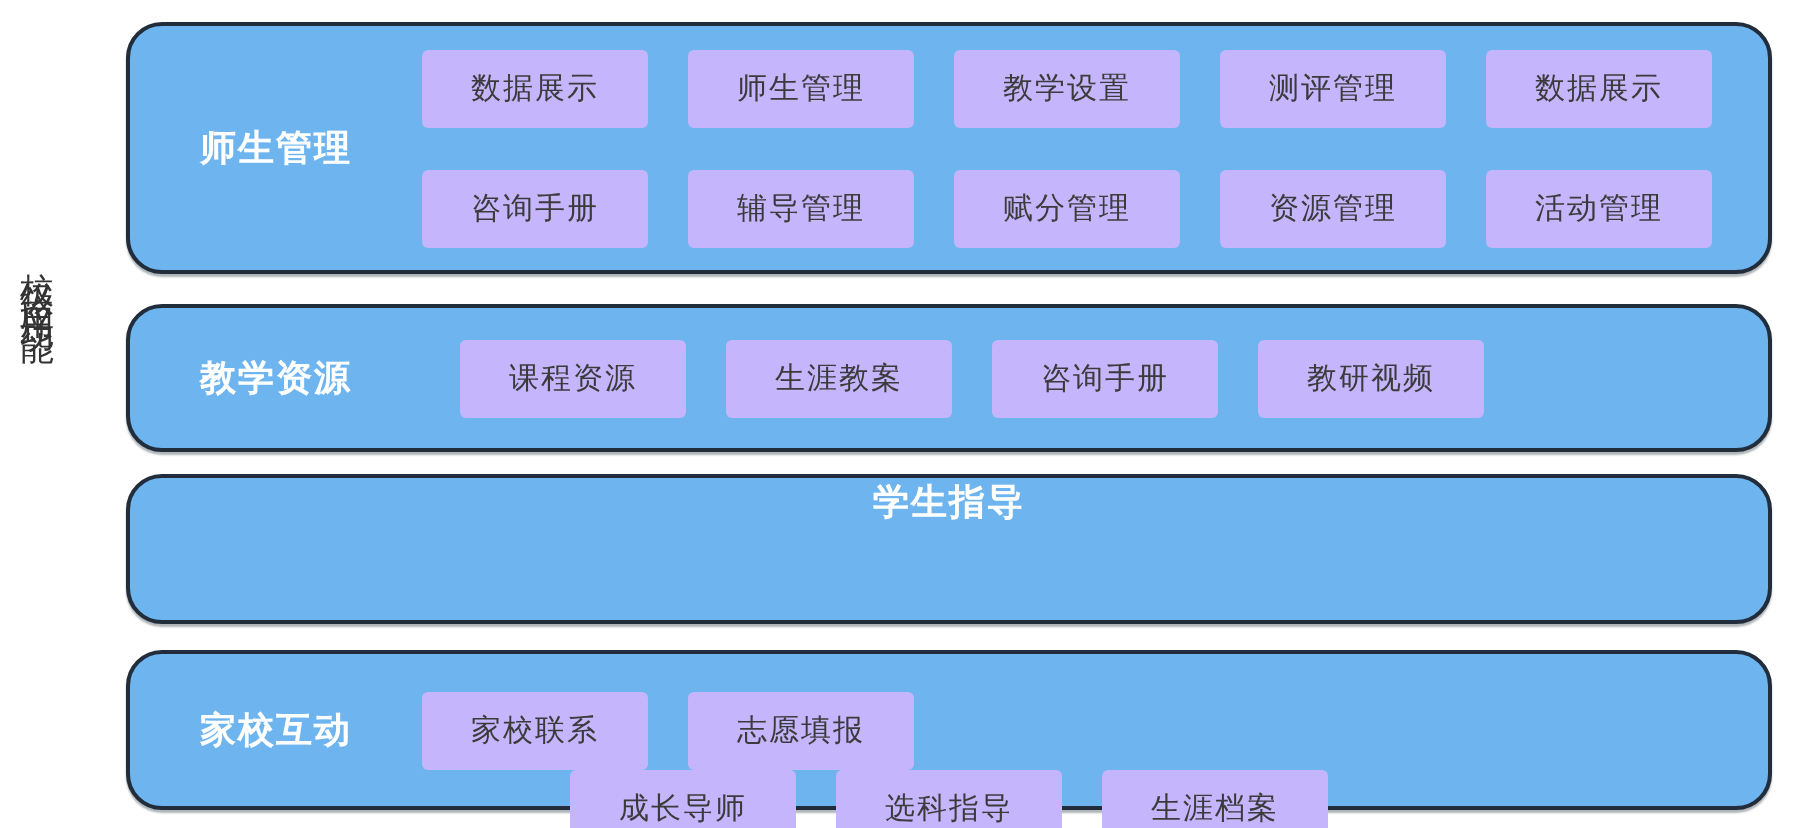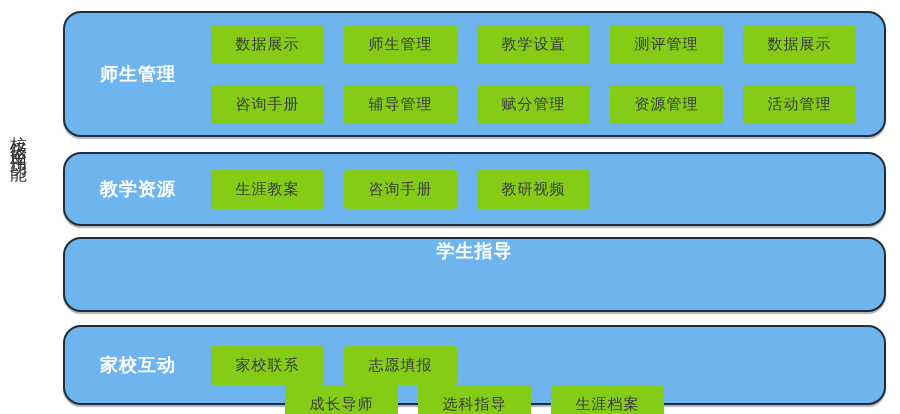--- a/index.html
+++ b/index.html
@@ -35,21 +35,21 @@
     box-sizing: border-box;
     width: 100%;
     background: #6eb5f0;
     border: 2.5px solid #212d3a;
     border-radius: 18px;
     display: flex;
     align-items: center;
     box-shadow: 0 1.5px 1px rgba(30, 42, 54, 0.35);
   }
   .panel-1 { height: 126px; margin-bottom: 15px; }
-  .panel-2 { height: 74px;  margin-bottom: 11px; }
+  .panel-2 { height: 74px;  margin-bottom: 11px; gap: 19px; }
   .panel-3 { height: 75px;  margin-bottom: 13px; flex-direction: column; }
   .panel-4 { height: 80px; }
   .panel-label {
     flex: 0 0 146px;
     text-align: center;
     color: #ffffff;
     font-weight: bold;
     font-size: 18px;
     letter-spacing: 1px;
   }
@@ -59,21 +59,21 @@
     flex-direction: column;
     gap: 21px;
   }
   .chip-row {
     display: flex;
     gap: 20px;
   }
   .chip {
     width: 113px;
     height: 39px;
-    background: #84cc16;
+    background: #c4b5fd;
     border-radius: 3px;
     display: flex;
     align-items: center;
     justify-content: center;
     font-size: 15px;
     color: #3b3b3b;
     letter-spacing: 1px;
     white-space: nowrap;
   }
 </style>
@@ -101,20 +101,21 @@
         <div class="chip">资源管理</div>
         <div class="chip">活动管理</div>
       </div>
     </div>
   </div>
 
   <div class="panel panel-2">
     <div class="panel-label">教学资源</div>
     <div class="chips">
       <div class="chip-row">
+        <div class="chip">课程资源</div>
         <div class="chip">生涯教案</div>
         <div class="chip">咨询手册</div>
         <div class="chip">教研视频</div>
       </div>
     </div>
   </div>
 
   <div class="panel panel-3">
     <div class="panel-label">学生指导</div>
     <div class="chips">

